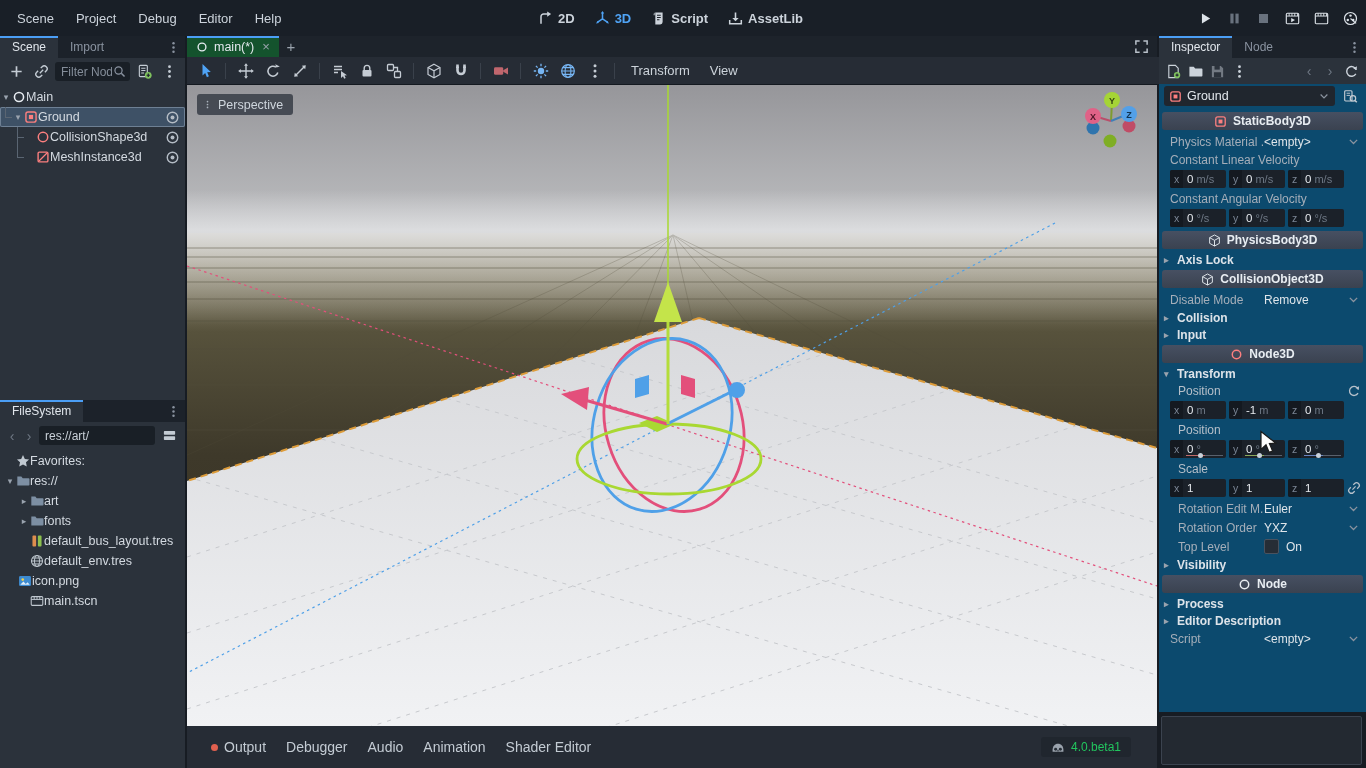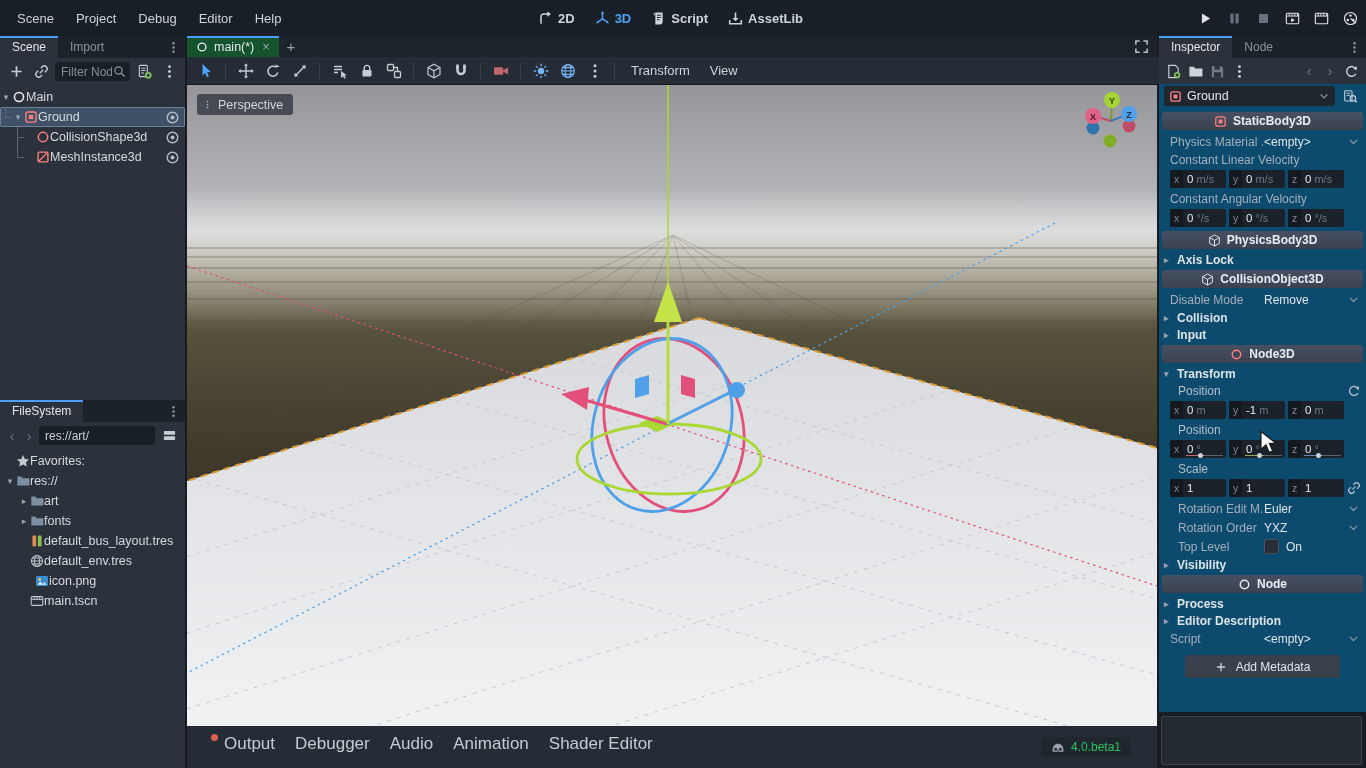--- a/index.html
+++ b/index.html
@@ -56,21 +56,21 @@
   .tbtn{width:25px;height:22px;display:flex;align-items:center;justify-content:center;color:#c5ccd4;border-radius:3px}
   .tbtn.active{color:#4fa3f5}
   .tsep{width:1px;height:16px;background:#3a414b;margin:0 5px;flex:none}
   .vmenu{padding:0 9px;font-size:13px;color:#ccd3da}
   #viewport{position:absolute;left:187px;top:84px;width:970px;height:642px;background:#9a9a9d;border-top:1px solid #141920}
   #persp-btn{position:absolute;left:10px;top:9px;height:21px;background:rgba(58,64,73,.88);border-radius:3px;
              display:flex;align-items:center;gap:6px;padding:0 10px 0 6px;font-size:12.5px;color:#ced5dc}
   #persp-btn .icon{width:9px;height:13px;color:#aab2bc}
   
   #bottombar{position:absolute;left:187px;top:726px;width:970px;height:42px;background:#262c35;display:flex;align-items:center;padding-left:14px;box-sizing:border-box}
-  .bbtab{display:flex;align-items:flex-start;gap:6px;font-size:17px;color:#c3cbd3;padding:0 10px;height:26px}
+  .bbtab{display:flex;align-items:center;gap:6px;font-size:14px;color:#c3cbd3;padding:0 10px;height:26px}
   .bbdot{width:7px;height:7px;border-radius:50%;background:#e0604f}
   #version{margin-left:auto;margin-right:26px;display:flex;align-items:center;gap:6px;background:#20262e;
            border-radius:3px;padding:3px 10px;color:#22c55e;font-size:12px}
   #version .icon{width:14px;height:14px;color:#9aa3ad}
   
   #right{position:absolute;left:1159px;top:36px;width:207px;height:676px;background:#0c4a6e;display:flex;flex-direction:column}
   #insp-toolbar{height:26px;display:flex;align-items:center;gap:7px;padding:0 7px;background:#2b323b}
   #insp-toolbar .spacer{flex:1}
   #insp-node-row{height:24px;display:flex;align-items:center;gap:4px;padding:0 5px}
   #node-btn{flex:1;height:20px;background:#20262e;border-radius:3px;display:flex;align-items:center;gap:5px;padding:0 5px;min-width:0}
@@ -406,21 +406,21 @@
           <span class="arrow"></span>
           <span class="icon" style="width: 14px; height: 14px; color: rgb(192, 200, 208);">
             <svg viewBox="0 0 16 16">
               <circle cx="8" cy="8" r="6.3" stroke="currentColor" stroke-width="1.2" fill="none"></circle>
               <ellipse cx="8" cy="8" rx="2.9" ry="6.3" stroke="currentColor" stroke-width="1.1" fill="none"></ellipse>
               <path d="M1.7 8h12.6M2.7 4.6h10.6M2.7 11.4h10.6" stroke="currentColor" stroke-width="1.1" fill="none"></path>
             </svg>
           </span>
           <span class="lab">default_env.tres</span>
         </div>
-        <div class="trow" style="padding-left: 23px;">
+        <div class="trow" style="padding-left: 6px;">
           <span class="arrow"></span>
           <span class="icon" style="width: 14px; height: 14px;">
             <svg viewBox="0 0 16 16">
               <rect x="1.2" y="2.4" width="13.6" height="11.2" rx="1.4" fill="#3d8bd0"></rect>
               <circle cx="5.4" cy="6.4" r="1.5" fill="#f2d24b"></circle>
               <path d="M2.6 12.4l3.6-3.8 2.7 2.8 2-2 2.5 3z" fill="#dfeefc"></path>
             </svg>
           </span>
           <span class="lab">icon.png</span>
         </div>
@@ -1021,30 +1021,20 @@
         <span class="lbl">Script</span>
         <div class="val">
           <span>&lt;empty&gt;</span>
           <span class="icon chev">
             <svg viewBox="0 0 16 16">
               <path d="M3.5 6l4.5 4.5L12.5 6" stroke="currentColor" stroke-width="1.6" fill="none"></path>
             </svg>
           </span>
         </div>
       </div>
-      <div class="btnrow">
-        <div class="metabtn">
-          <span class="icon" style="width: 12px; height: 12px; color: rgb(201, 208, 216);">
-            <svg viewBox="0 0 16 16">
-              <path d="M8 2.5v11M2.5 8h11" stroke="currentColor" stroke-width="1.8"></path>
-            </svg>
-          </span>
-          <span>Add Metadata</span>
-        </div>
-      </div>
     </div>
 </div>
 
 <div id="br-box"></div>
 
 <div id="cursor">
   <svg viewBox="0 0 20 26" width="20" height="26">
       <path d="M3 1.5L3 19.5 8 14.8 11.2 22.4 14.6 21 11.4 13.6 17.6 13z" fill="#fdfdfd" stroke="#1a1a1a" stroke-width="1.2"></path>
     </svg>
 </div>

